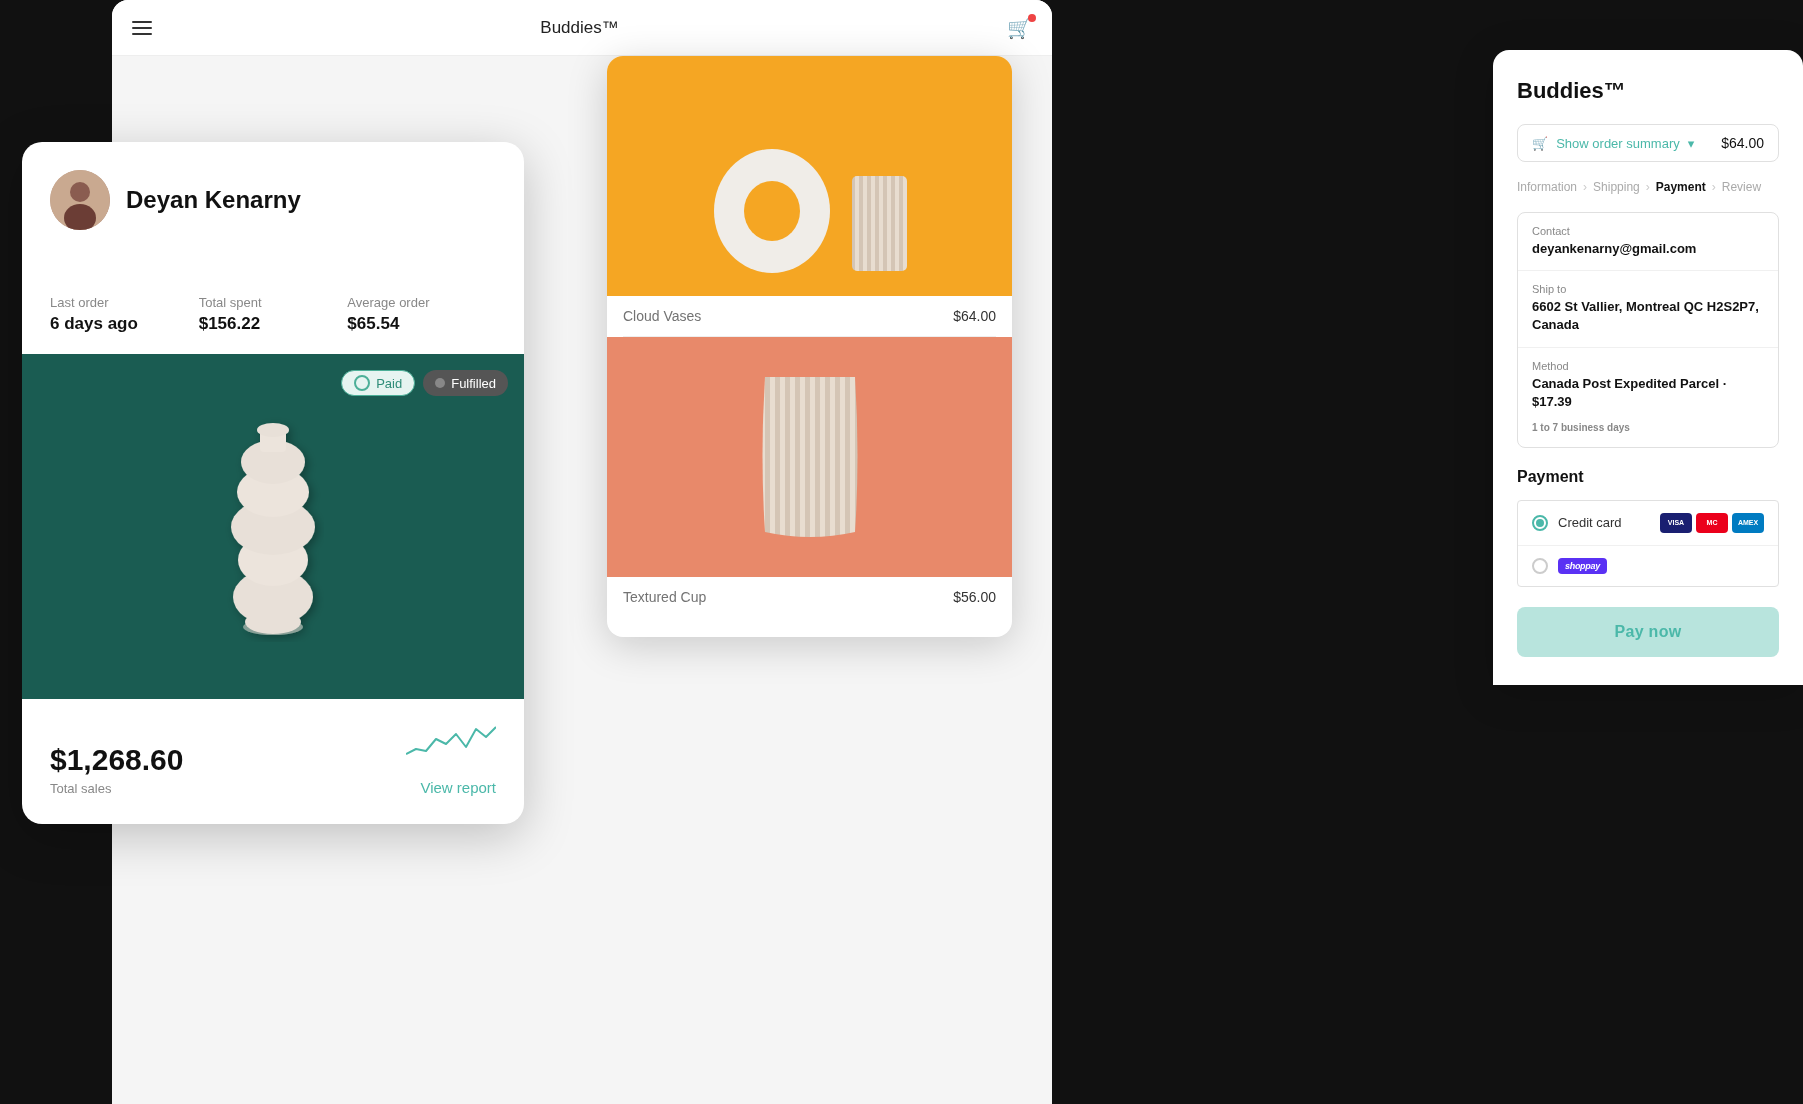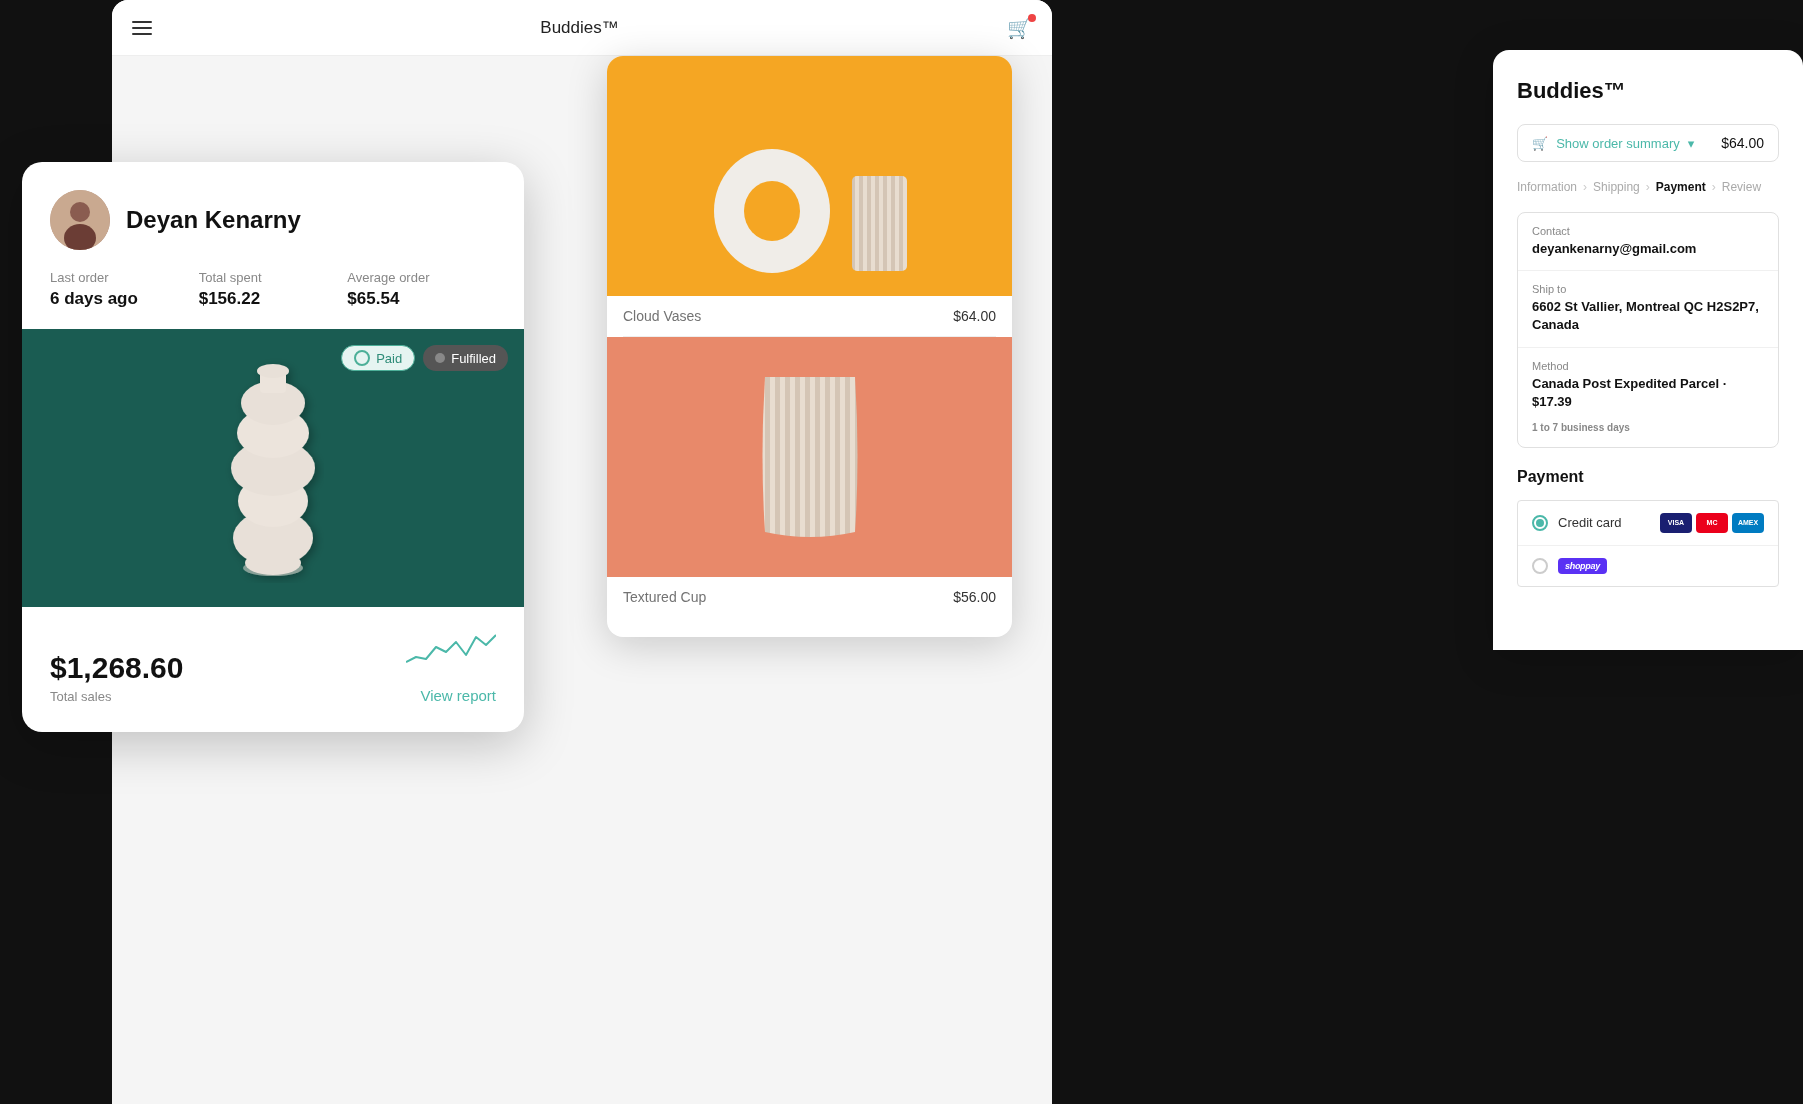--- a/index.html
+++ b/index.html
@@ -94,21 +94,21 @@
     }
     .product-name { font-size: 14px; color: #737373; }
     .product-price { font-size: 14px; color: #333; }
     .product-divider {
       height: 1px; background: #eee; margin: 0 16px;
     }
 
     
     .customer-card {
       position: absolute;
-      top: 162px;
+      top: 142px;
       left: 22px;
       width: 502px;
       background: #fff;
       border-radius: 20px;
       box-shadow: 0 12px 50px rgba(0,0,0,0.22);
       overflow: hidden;
       z-index: 3;
       padding-bottom: 0;
     }
     .customer-header {
@@ -118,32 +118,33 @@
     }
     .customer-name {
       font-size: 24px; font-weight: 600; color: #111;
     }
     .customer-stats {
       display: flex; gap: 0;
       padding: 0 28px 20px;
     }
     .stat-item {
       flex: 1;
+      margin-top: 45px;
     }
     .stat-label {
       font-size: 13px; color: #888; margin-bottom: 4px;
     }
     .stat-value {
       font-size: 17px; font-weight: 700; color: #111;
     }
 
     
     .card-product-img {
       width: 100%;
-      height: 278px;
+      height: 345px;
       background: #1a5c52;
       position: relative;
       overflow: hidden;
       display: flex; align-items: center; justify-content: center;
     }
     .status-badges {
       position: absolute;
       top: 16px; right: 16px;
       display: flex; gap: 8px;
     }
@@ -539,14 +540,15 @@
           <div class="card-logo amex">AMEX</div>
         </div>
       </div>
       <div class="payment-option">
         <div class="payment-option-left">
           <div class="radio-dot inactive"></div>
           <span class="shoppay-logo">shop<b>pay</b></span>
         </div>
       </div>
     </div>
+    <button class="pay-now-btn">Pay now</button>
   </div>
 </div>
 
 </body></html>

